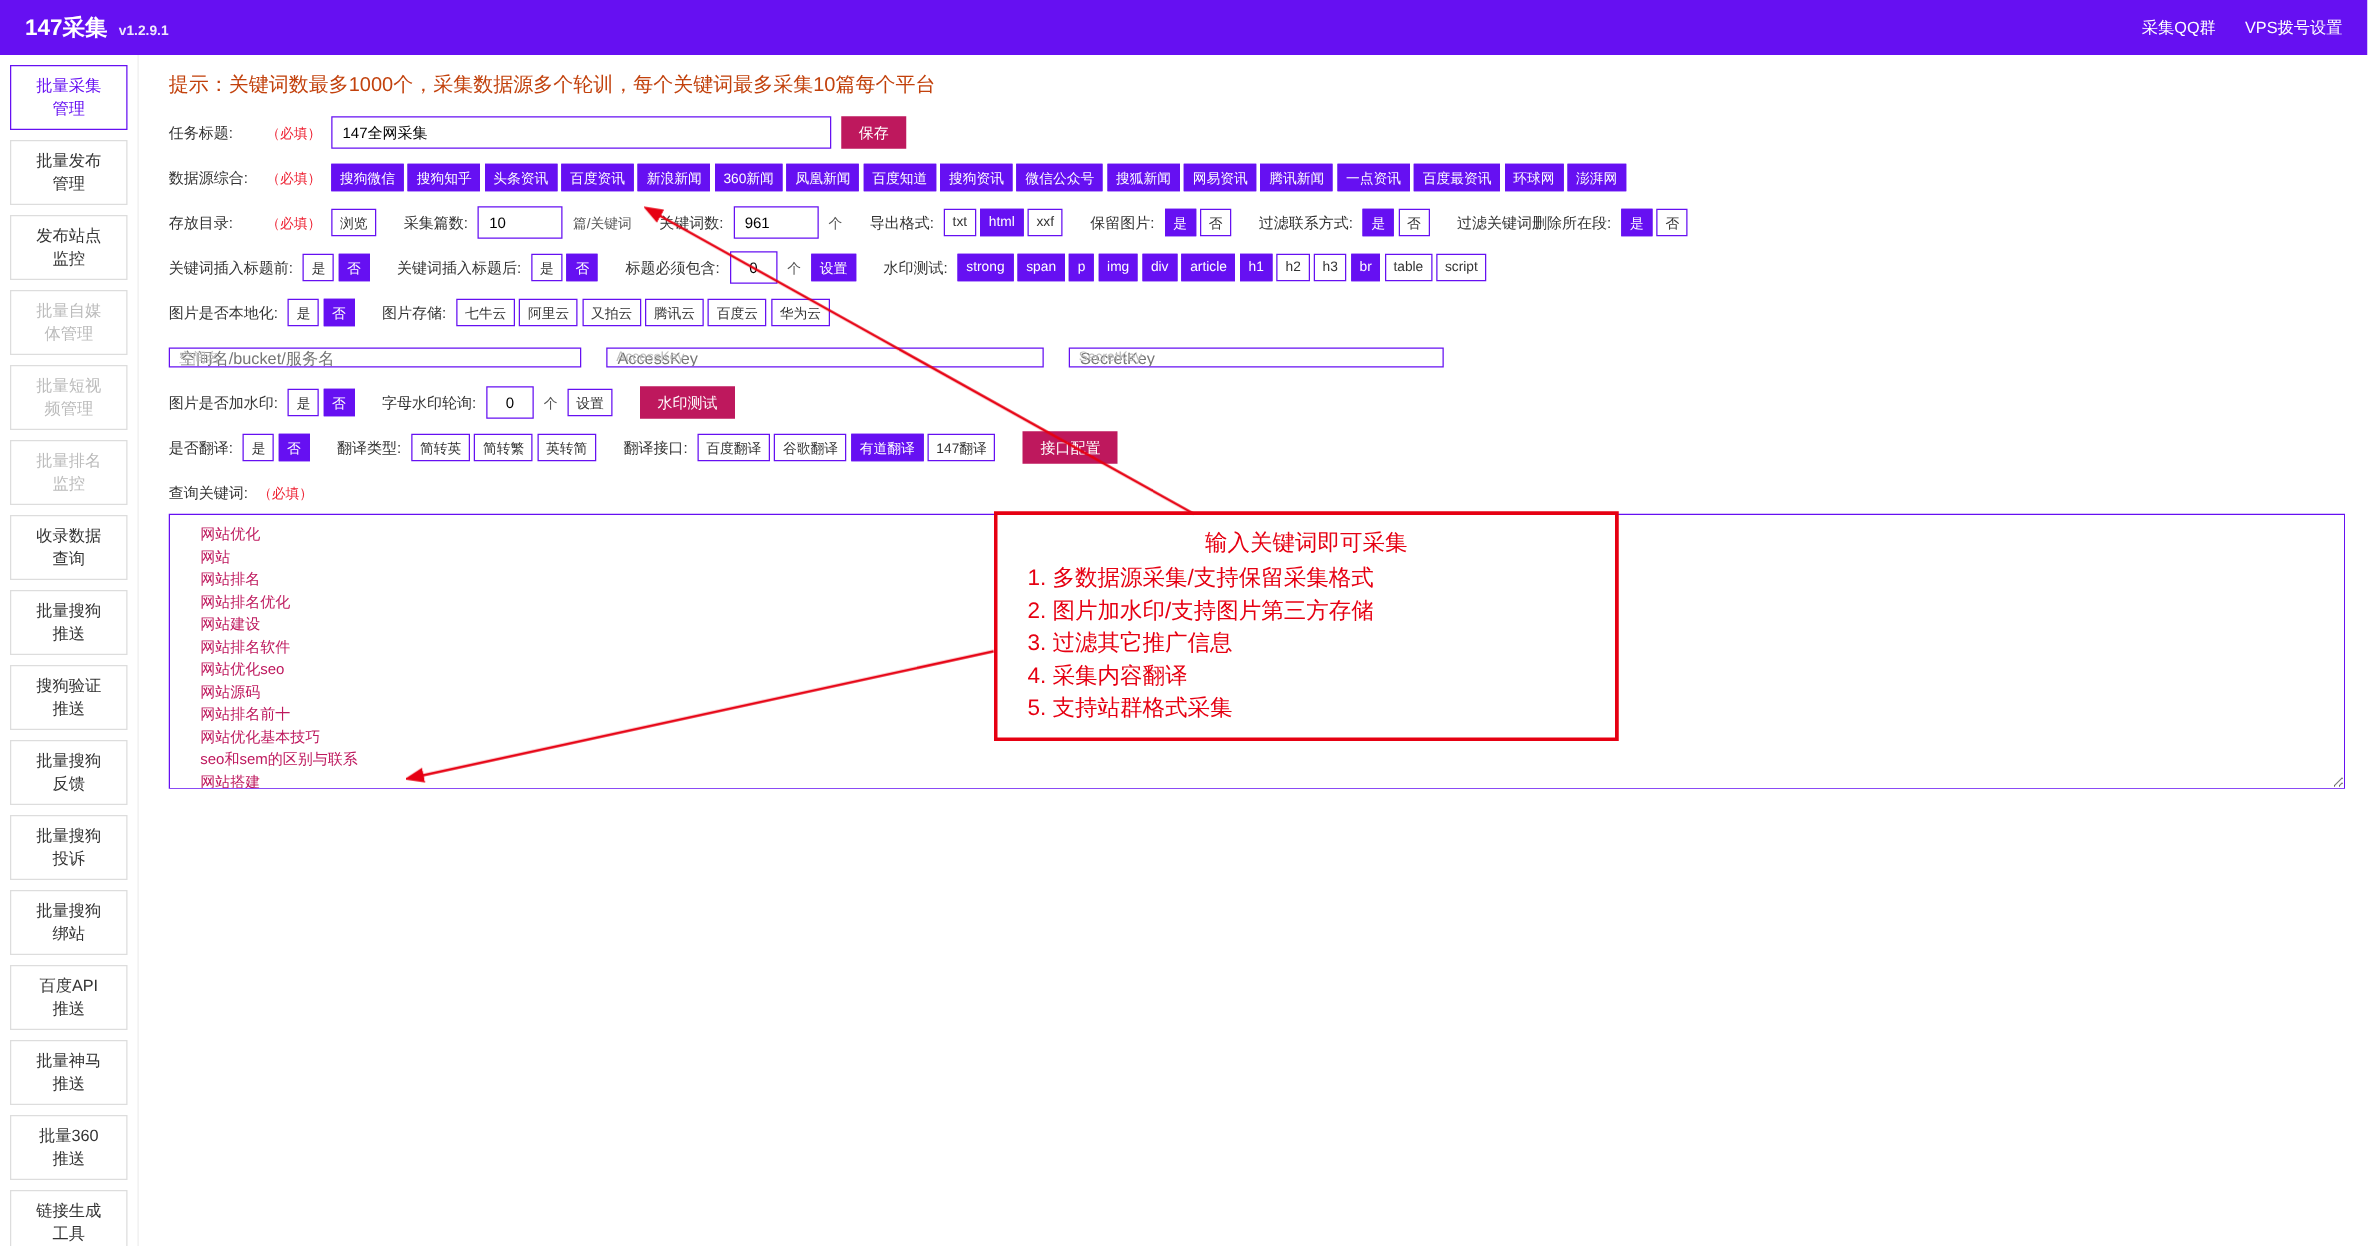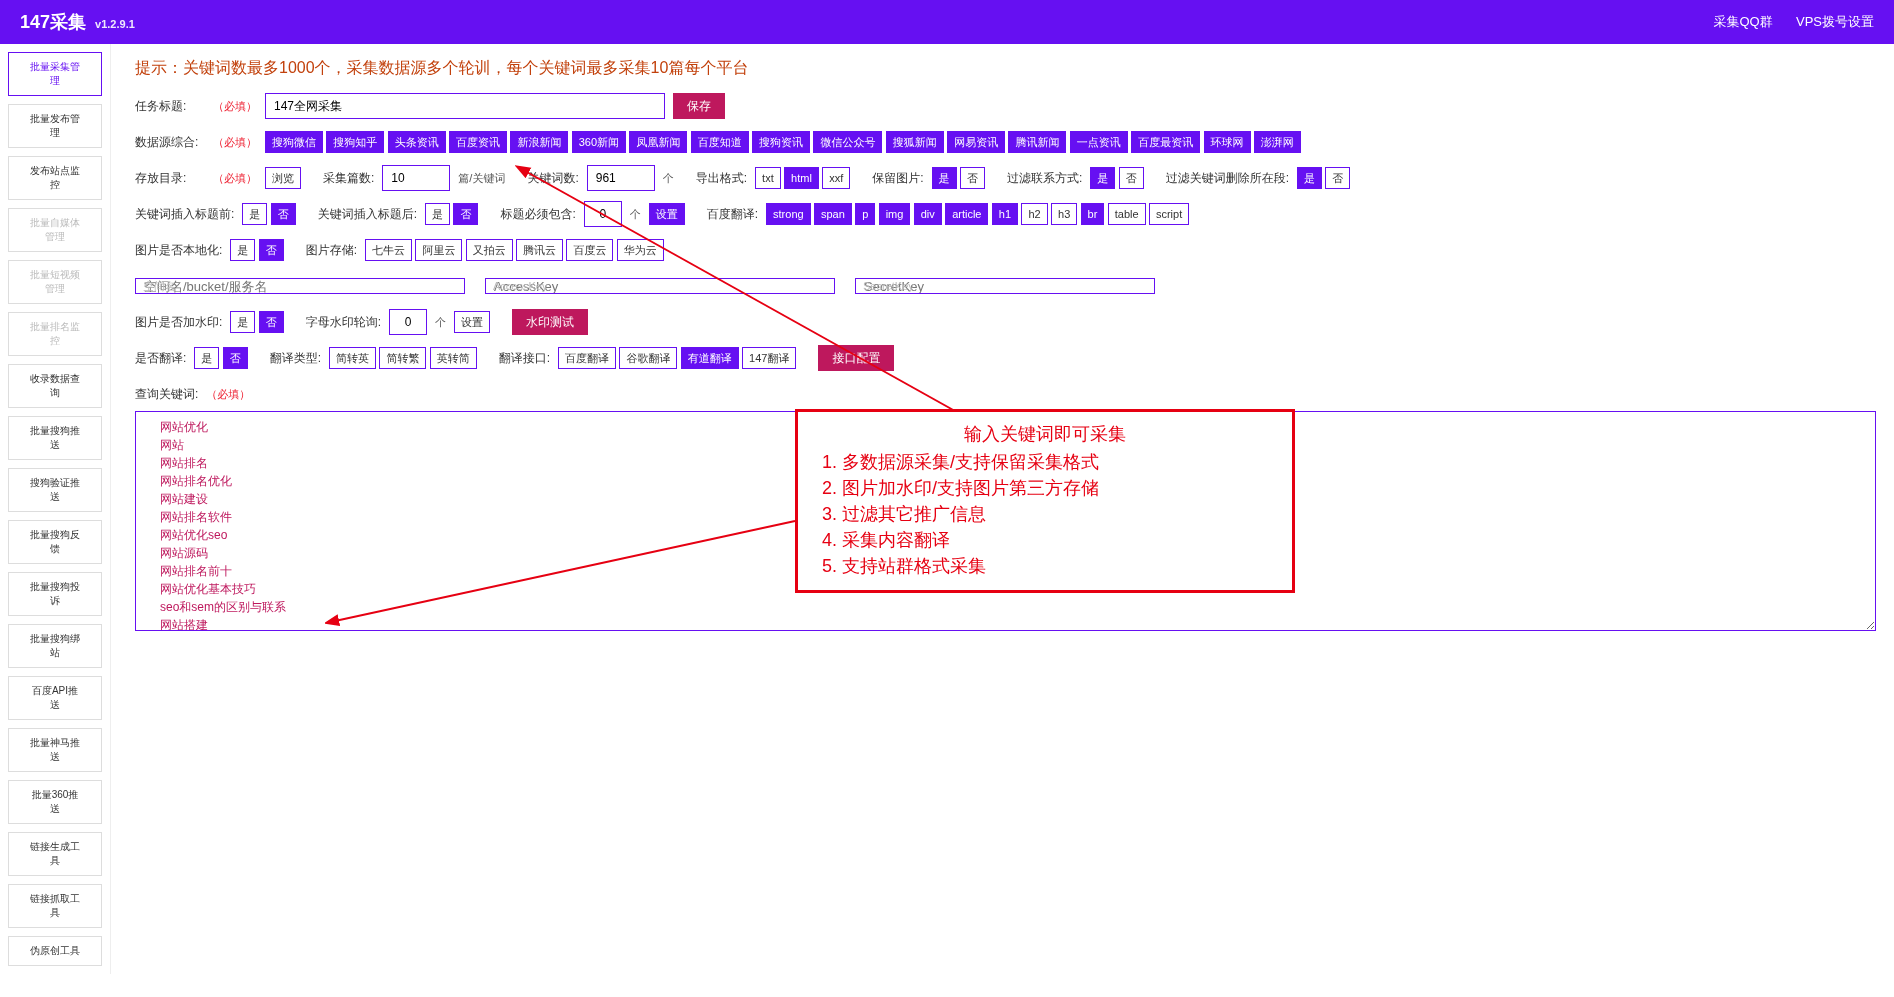--- a/index.html
+++ b/index.html
@@ -3,21 +3,21 @@
 <meta charset="utf-8">
 <style>
   * { box-sizing: border-box; margin: 0; padding: 0; }
   body { font-family: "Microsoft YaHei", Arial, sans-serif; font-size: 12px; background: #fff; color: #333; }
   .topbar { background: #6610f2; color: #fff; height: 44px; display: flex; align-items: center; justify-content: space-between; padding: 0 20px; }
   .topbar .brand { font-size: 18px; font-weight: 700; }
   .topbar .brand .ver { font-size: 11px; margin-left: 4px; opacity: .9; }
   .topbar .links a { color: #fff; text-decoration: none; margin-left: 20px; font-size: 13px; }
   .layout { display: flex; }
   .sidebar { width: 110px; padding: 8px; display: flex; flex-direction: column; gap: 8px; }
-  .sideitem { border: 1px solid #ddd; background: #fff; text-align: center; padding: 7px 18px; font-size: 10px; cursor: pointer; color: #333; }
+  .sideitem { border: 1px solid #ddd; background: #fff; text-align: center; padding: 7px 18px; font-size: 13px; cursor: pointer; color: #333; }
   .sideitem.active { color: #6610f2; border-color: #6610f2; }
   .sideitem.disabled { color: #bbb; }
   .main { flex: 1; padding: 10px 18px 18px 24px; border-left: 1px solid #eee; position: relative; }
   .hint { font-size: 16px; color: #c2410c; font-weight: 500; margin: 4px 0 14px 0; }
   .row { display: flex; align-items: center; flex-wrap: wrap; gap: 6px 8px; margin-bottom: 10px; min-height: 26px; }
   .lbl { font-size: 12px; color: #333; min-width: 70px; }
   .req { color: #e23; font-size: 11px; }
   input[type=text] { border: 1px solid #6610f2; padding: 4px 8px; font-size: 12px; height: 26px; outline: none; }
   .w340 { width: 400px; }
   .w46 { width: 68px; text-align: left; }
@@ -117,21 +117,21 @@
 
     <div class="row">
       <span class="lbl" style="min-width:auto">关键词插入标题前:</span>
       <span id="kwbefore-opts"><span class="tag">是</span> <span class="tag on">否</span> </span>
       <span class="lbl gap14" style="min-width:auto">关键词插入标题后:</span>
       <span id="kwafter-opts"><span class="tag">是</span> <span class="tag on">否</span> </span>
       <span class="lbl gap14" style="min-width:auto">标题必须包含:</span>
       <input type="text" class="w38" value="0" style="">
       <span class="suffix">个</span>
       <span class="tag on">设置</span>
-      <span class="lbl gap14" style="min-width:auto">百度翻译:</span>
+      <span class="lbl gap14" style="min-width:auto">水印测试:</span>
       <span id="keeptags-opts"><span class="tag on">strong</span> <span class="tag on">span</span> <span class="tag on">p</span> <span class="tag on">img</span> <span class="tag on">div</span> <span class="tag on">article</span> <span class="tag on">h1</span> <span class="tag">h2</span> <span class="tag">h3</span> <span class="tag on">br</span> <span class="tag">table</span> <span class="tag">script</span> </span>
     </div>
 
     <div class="row">
       <span class="lbl" style="min-width:auto">图片是否本地化:</span>
       <span id="imglocal-opts"><span class="tag">是</span> <span class="tag on">否</span> </span>
       <span class="lbl gap14" style="min-width:auto">图片存储:</span>
       <span id="imgstore-opts"><span class="tag">七牛云</span> <span class="tag">阿里云</span> <span class="tag">又拍云</span> <span class="tag">腾讯云</span> <span class="tag">百度云</span> <span class="tag">华为云</span> </span>
     </div>
 

